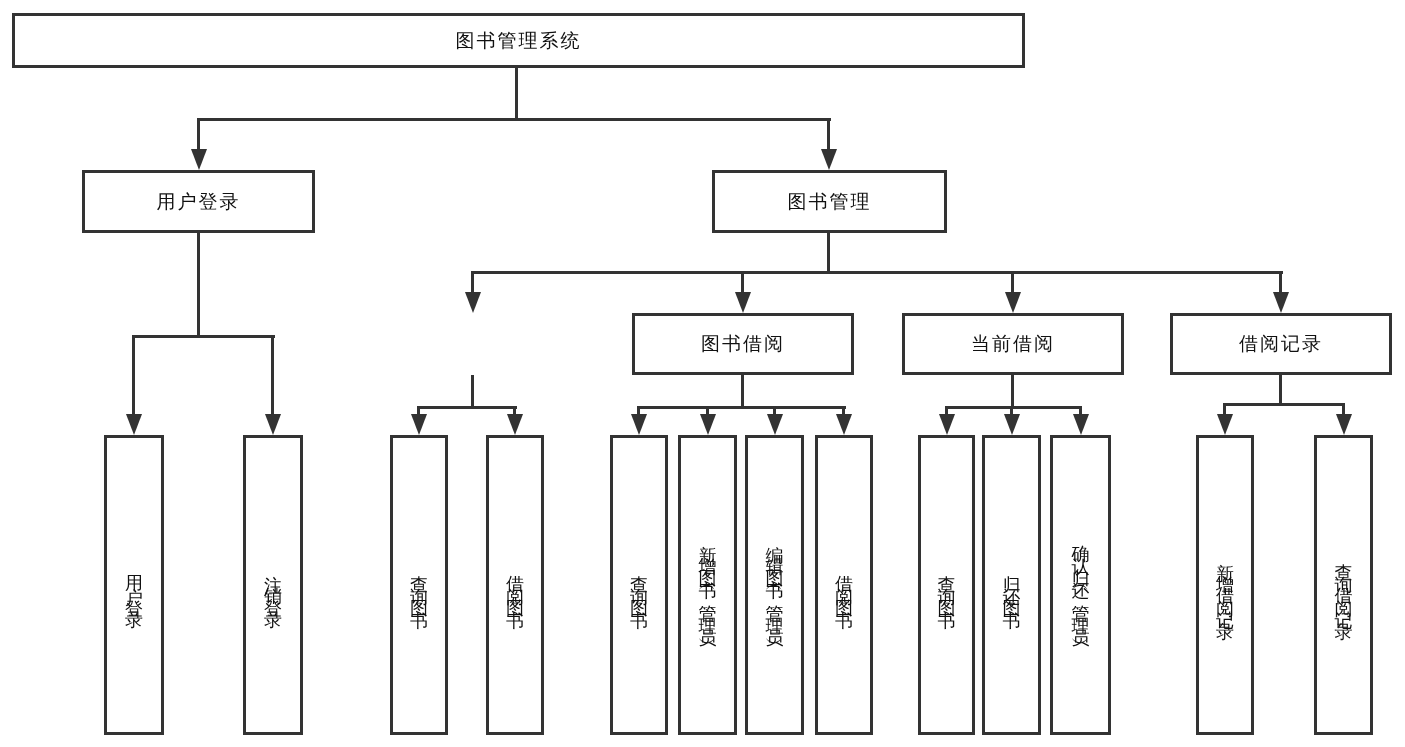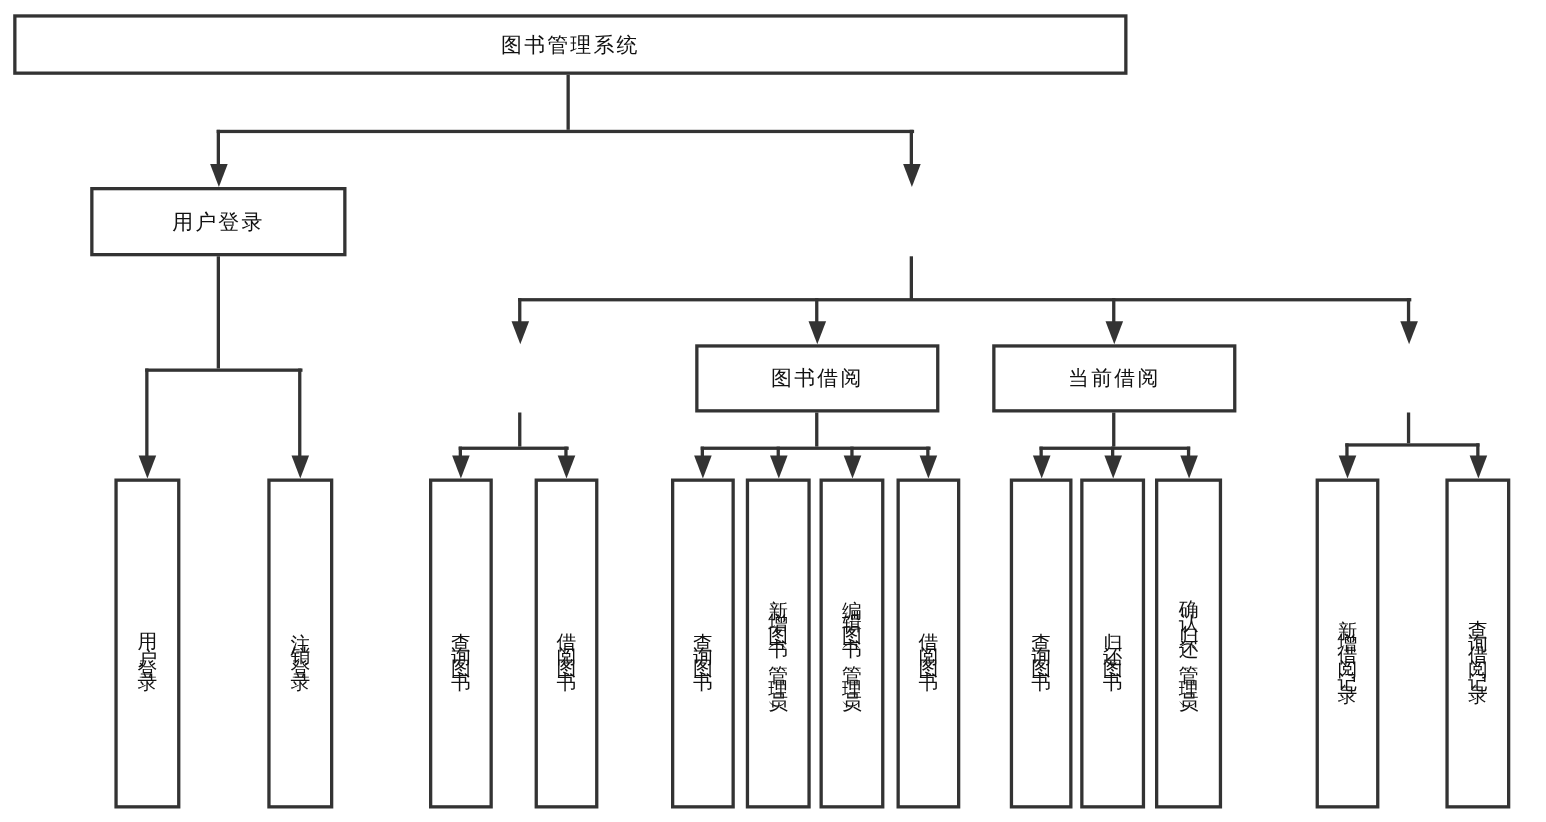--- a/index.html
+++ b/index.html
@@ -40,20 +40,23 @@
   <div class="vline" style="left:515px; top:68px;  height:50px;"></div>
   <div class="hline" style="left:197px; top:118px; width:634px;"></div>
   <div class="vline" style="left:197px; top:118px; height:32px;"></div>
   <div class="arrow" style="left:191px; top:149px;"></div>
   <div class="vline" style="left:827px; top:118px; height:32px;"></div>
   <div class="arrow" style="left:821px; top:149px;"></div>
 
   <div class="box" style="left:82px; top:170px; width:233px; height:63px;">
     <span>用户登录</span>
   </div>
+  <div class="box" style="left:712px; top:170px; width:235px; height:63px;">
+    <span>图书管理</span>
+  </div>
 
   <div class="vline" style="left:197px; top:233px; height:102px;"></div>
   <div class="hline" style="left:132px; top:335px; width:143px;"></div>
   <div class="vline" style="left:132px; top:335px; height:80px;"></div>
   <div class="arrow" style="left:126px; top:414px;"></div>
   <div class="vline" style="left:271px; top:335px; height:80px;"></div>
   <div class="arrow" style="left:265px; top:414px;"></div>
 
   <div class="vline" style="left:827px;  top:233px; height:40px;"></div>
   <div class="hline" style="left:471px;  top:271px; width:812px;"></div>
@@ -64,20 +67,23 @@
   <div class="vline" style="left:1011px; top:271px; height:22px;"></div>
   <div class="arrow" style="left:1005px; top:292px;"></div>
   <div class="vline" style="left:1279px; top:271px; height:22px;"></div>
   <div class="arrow" style="left:1273px; top:292px;"></div>
 
   <div class="box" style="left:902px; top:313px; width:222px; height:62px;">
     <span>当前借阅</span>
   </div>
   <div class="box" style="left:632px; top:313px; width:222px; height:62px;">
     <span>图书借阅</span>
+  </div>
+  <div class="box" style="left:1170px; top:313px; width:222px; height:62px;">
+    <span>借阅记录</span>
   </div>
 
   <div class="vline" style="left:471px; top:375px; height:31px;"></div>
   <div class="hline" style="left:417px; top:406px; width:100px;"></div>
   <div class="vline" style="left:417px; top:406px; height:10px;"></div>
   <div class="arrow" style="left:411px; top:414px;"></div>
   <div class="vline" style="left:513px; top:406px; height:10px;"></div>
   <div class="arrow" style="left:507px; top:414px;"></div>
 
   <div class="vline" style="left:741px; top:375px; height:31px;"></div>

